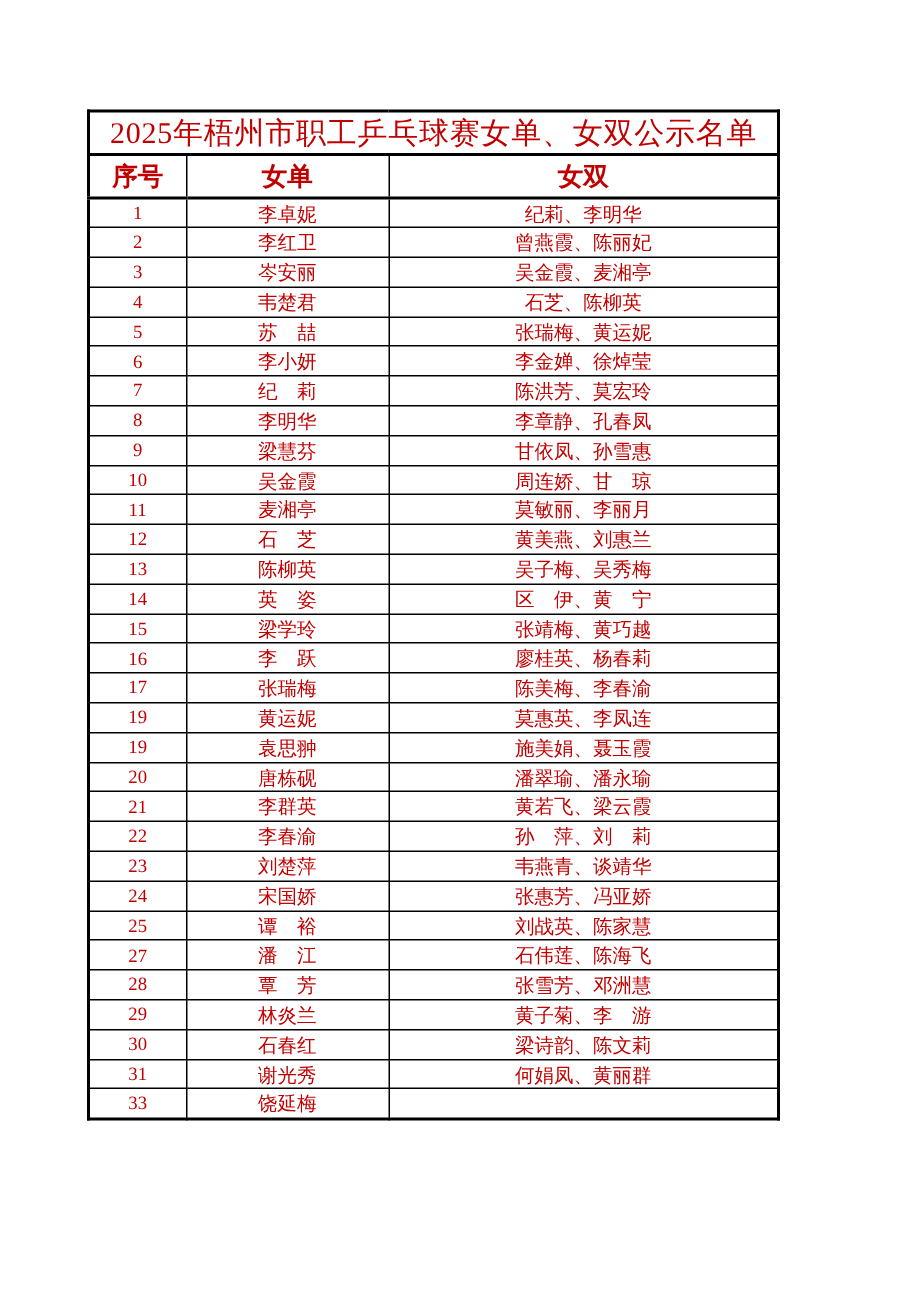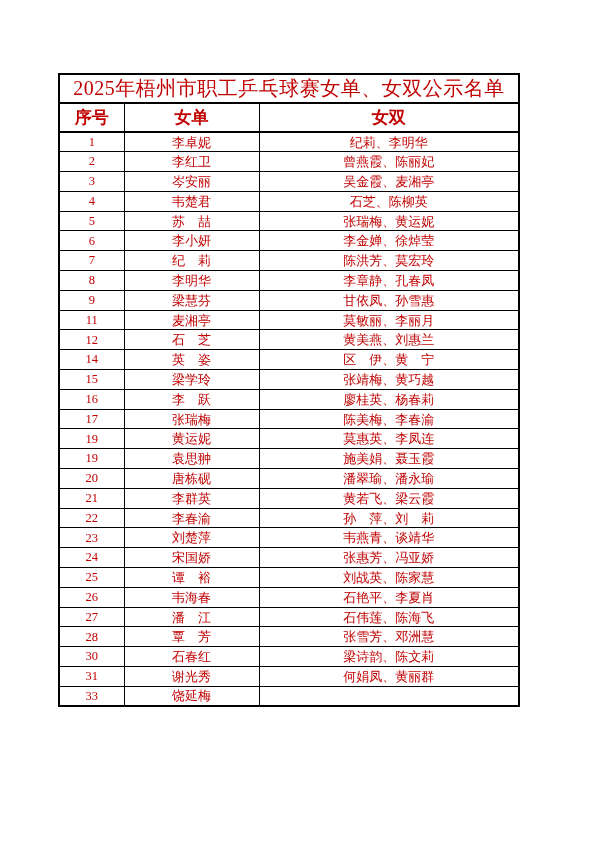--- a/index.html
+++ b/index.html
@@ -111,30 +111,40 @@
           <td class="no-cell">8</td>
           <td>李明华</td>
           <td>李章静、孔春凤</td>
         </tr>
         <tr>
           <td class="no-cell">9</td>
           <td>梁慧芬</td>
           <td>甘依凤、孙雪惠</td>
         </tr>
         <tr>
+          <td class="no-cell">10</td>
+          <td>吴金霞</td>
+          <td>周连娇、甘　琼</td>
+        </tr>
+        <tr>
           <td class="no-cell">11</td>
           <td>麦湘亭</td>
           <td>莫敏丽、李丽月</td>
         </tr>
         <tr>
           <td class="no-cell">12</td>
           <td>石　芝</td>
           <td>黄美燕、刘惠兰</td>
         </tr>
         <tr>
+          <td class="no-cell">13</td>
+          <td>陈柳英</td>
+          <td>吴子梅、吴秀梅</td>
+        </tr>
+        <tr>
           <td class="no-cell">14</td>
           <td>英　姿</td>
           <td>区　伊、黄　宁</td>
         </tr>
         <tr>
           <td class="no-cell">15</td>
           <td>梁学玲</td>
           <td>张靖梅、黄巧越</td>
         </tr>
         <tr>
@@ -181,33 +191,33 @@
           <td class="no-cell">24</td>
           <td>宋国娇</td>
           <td>张惠芳、冯亚娇</td>
         </tr>
         <tr>
           <td class="no-cell">25</td>
           <td>谭　裕</td>
           <td>刘战英、陈家慧</td>
         </tr>
         <tr>
-          <td class="no-cell">26</td>
-          <td>韦海春</td>
-          <td>石艳平、李夏肖</td>
-        </tr>
-        <tr>
           <td class="no-cell">27</td>
           <td>潘　江</td>
           <td>石伟莲、陈海飞</td>
         </tr>
         <tr>
           <td class="no-cell">28</td>
           <td>覃　芳</td>
           <td>张雪芳、邓洲慧</td>
+        </tr>
+        <tr>
+          <td class="no-cell">29</td>
+          <td>林炎兰</td>
+          <td>黄子菊、李　游</td>
         </tr>
         <tr>
           <td class="no-cell">30</td>
           <td>石春红</td>
           <td>梁诗韵、陈文莉</td>
         </tr>
         <tr>
           <td class="no-cell">31</td>
           <td>谢光秀</td>
           <td>何娟凤、黄丽群</td>

